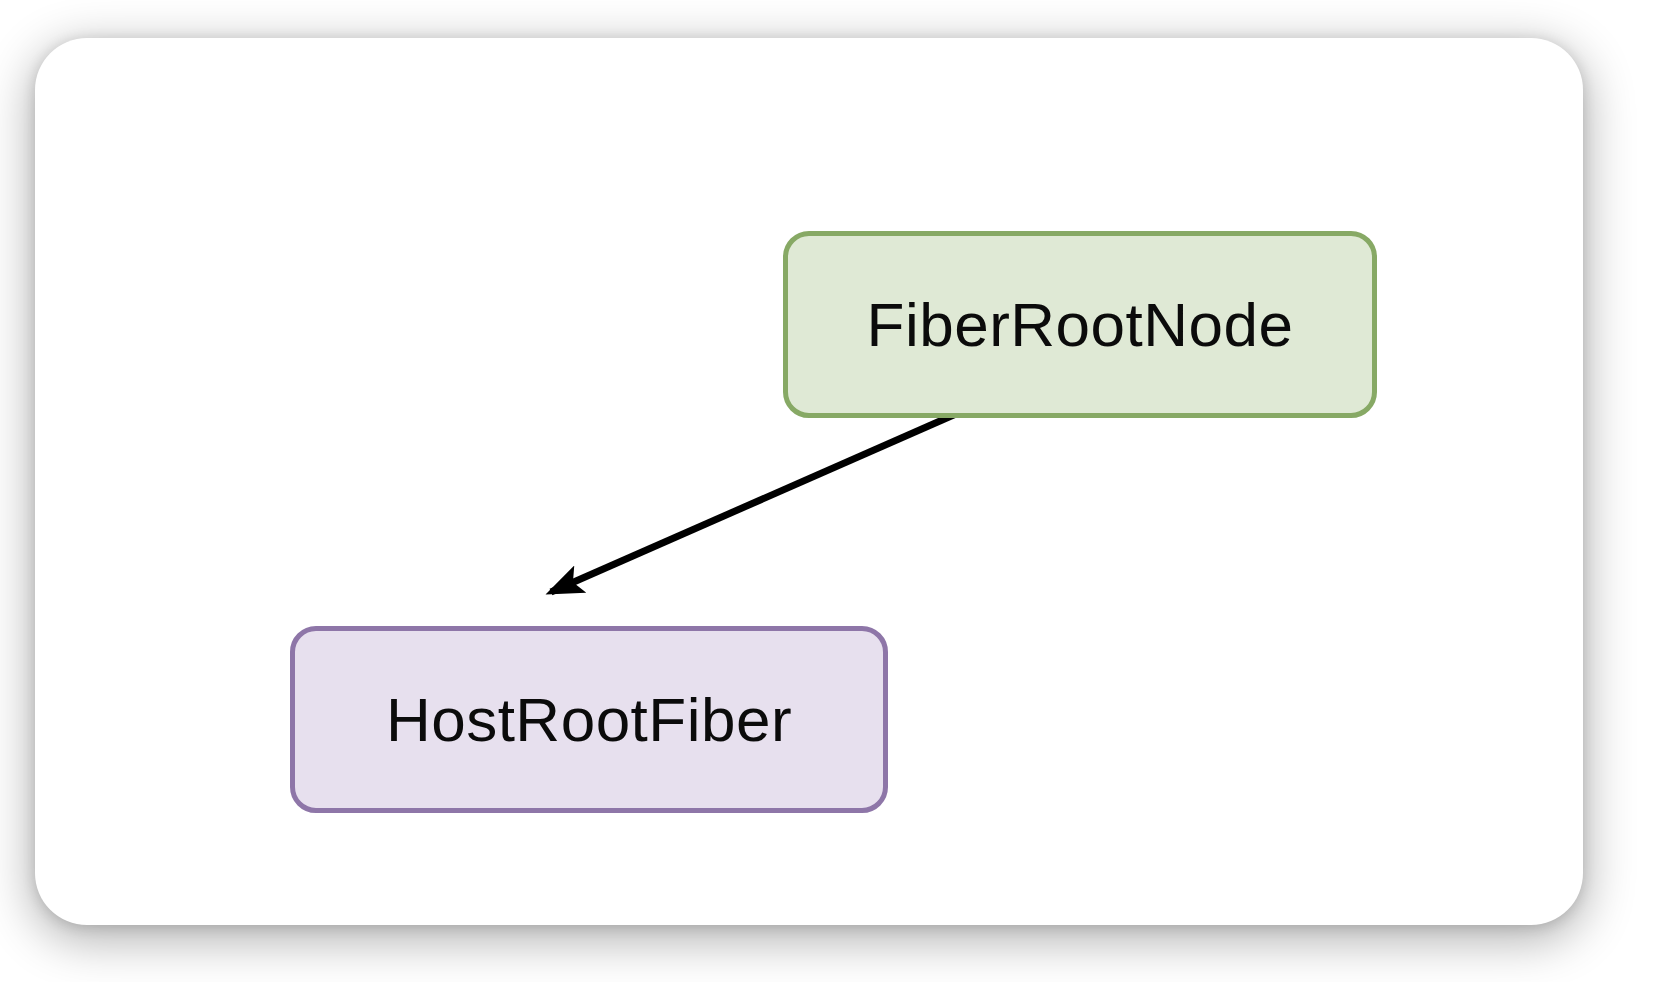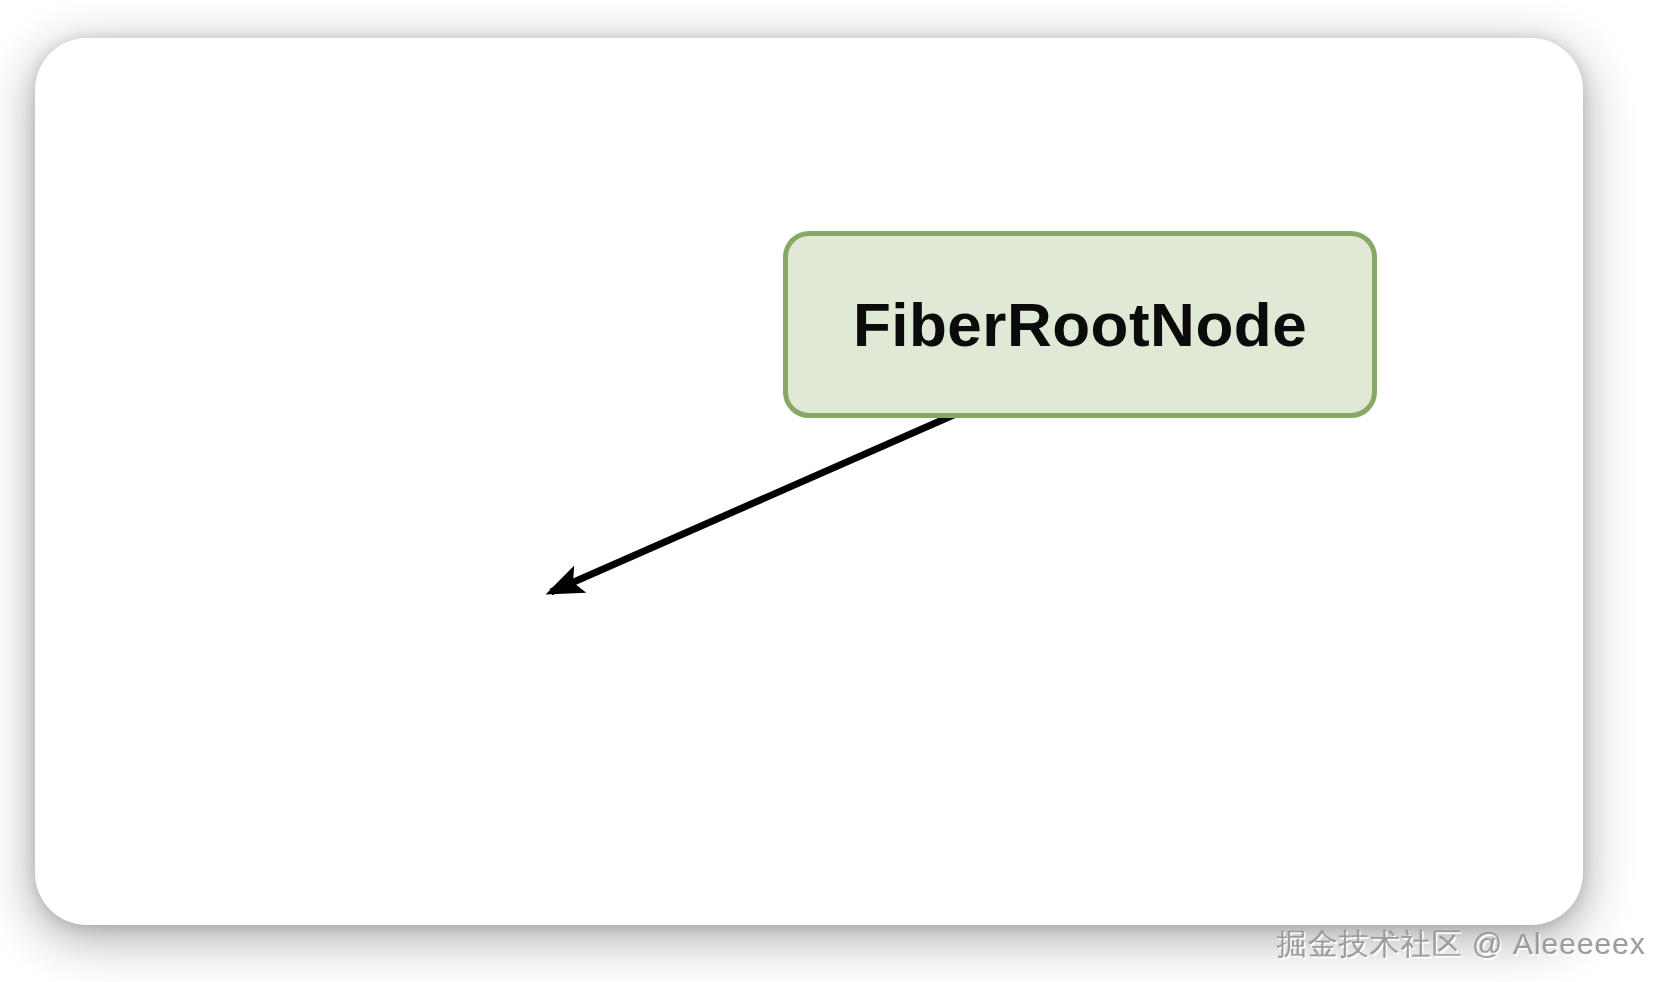--- a/index.html
+++ b/index.html
@@ -37,21 +37,20 @@
     letter-spacing: 0.5px;
     white-space: nowrap;
   }
   .node-green {
     left: 748px;
     top: 193px;
     width: 584px;
     height: 177px;
     background: #dfe9d5;
     border: 5px solid #87a965;
-    font-weight: bold;
   }
   .node-purple {
     left: 255px;
     top: 588px;
     width: 588px;
     height: 177px;
     background: #e7e0ee;
     border: 5px solid #8e76a8;
   }
   .edge-svg {
@@ -96,19 +95,21 @@
           <path d="M0,0 L38,15 L0,30 L8,15 Z" fill="#000000"></path>
         </marker>
       </defs>
       <line x1="980" y1="350" x2="516" y2="554" stroke="#000000" stroke-width="7" marker-end="url(#arrowhead)"></line>
     </svg>
 
     <div class="node node-green">
       <span>FiberRootNode</span>
     </div>
 
+    <div class="node node-purple">
+      <span>HostRootFiber</span>
+    </div>
 
 
   </div>
 
-  <div class="watermark">掘金技术社区 @ Aleeeeex</div>
 
 </div>
 
 </body></html>

